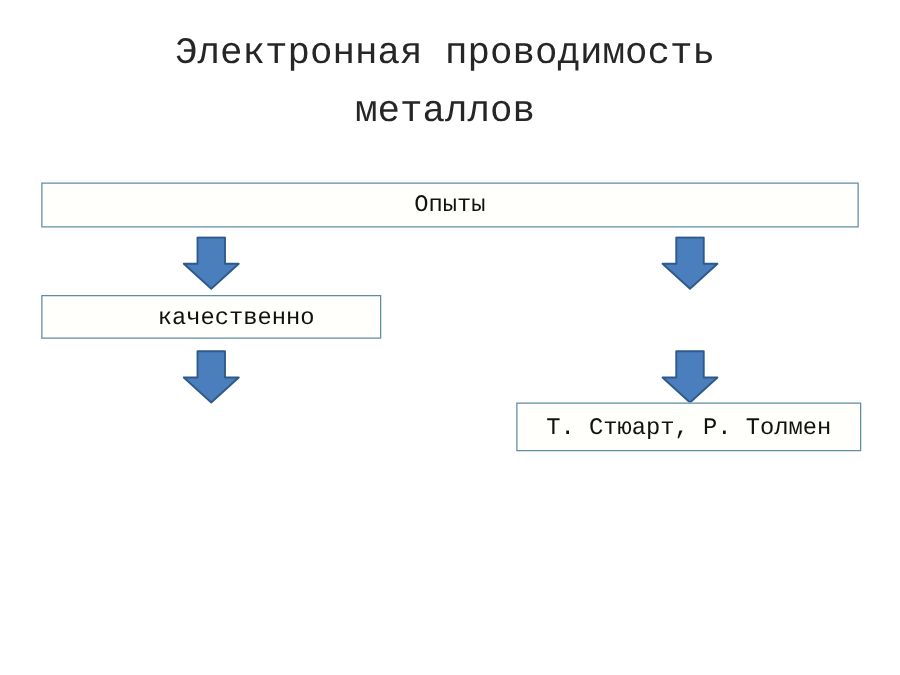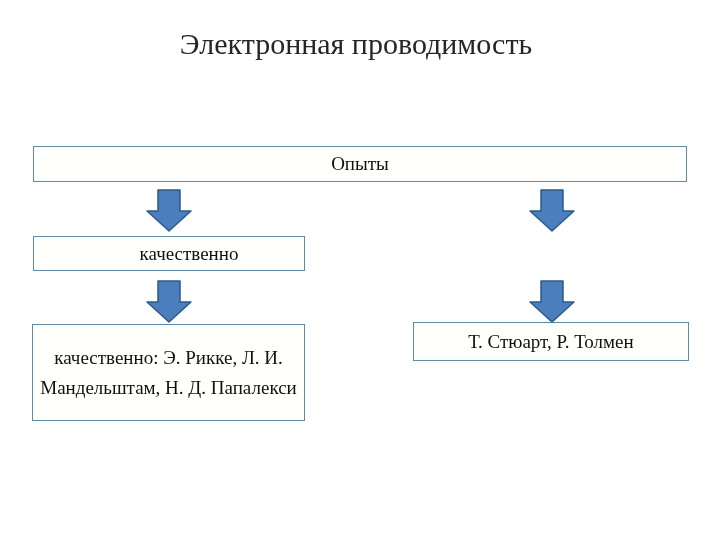--- a/index.html
+++ b/index.html
@@ -8,21 +8,21 @@
     --box-border:#5e8ca7;
     --title-text:#262626;
     --body-text:#111111;
   }
   html,body{margin:0;padding:0;background:#ffffff;}
   .slide{
     position:relative;
     width:720px;height:484px;
     background:#ffffff;
     overflow:hidden;
-    font-family:Liberation Serif, serif;
+    font-family:Liberation Mono, monospace;
     color:var(--body-text);
   }
   .slide-title{
     position:absolute;
     left:0; top:20px; width:712px;
     text-align:center;
     font-size:30px;
     line-height:47px;
     font-weight:400;
     color:var(--title-text);
@@ -60,20 +60,21 @@
   .arrow-r2-left {left:146px; top:280px;}
   .arrow-r2-right{left:529px; top:280px;}
 </style>
 </head>
 <body>
 
 <div class="slide">
 
   <div class="slide-title">
     <div>Электронная проводимость</div>
+    <div>металлов</div>
   </div>
 
   <div class="fc-box box-root">
     <span>Опыты</span>
   </div>
 
   <div class="arrow arrow-r1-left">
     <svg viewBox="0 0 46 43" aria-hidden="true">
       <polygon points="12,1 34,1 34,22 45,22 23,42 1,22 12,22"></polygon>
     </svg>
@@ -93,21 +94,18 @@
     <svg viewBox="0 0 46 43" aria-hidden="true">
       <polygon points="12,1 34,1 34,22 45,22 23,42 1,22 12,22"></polygon>
     </svg>
   </div>
   <div class="arrow arrow-r2-right">
     <svg viewBox="0 0 46 43" aria-hidden="true">
       <polygon points="12,1 34,1 34,22 45,22 23,42 1,22 12,22"></polygon>
     </svg>
   </div>
 
-  <div class="fc-box box-left-result">
-    <span>качественно: Э. Рикке, Л. И. Мандельштам, Н. Д. Папалекси</span>
-  </div>
 
   <div class="fc-box box-right-result">
     <span>Т. Стюарт, Р. Толмен</span>
   </div>
 
 </div>
 
 </body></html>

